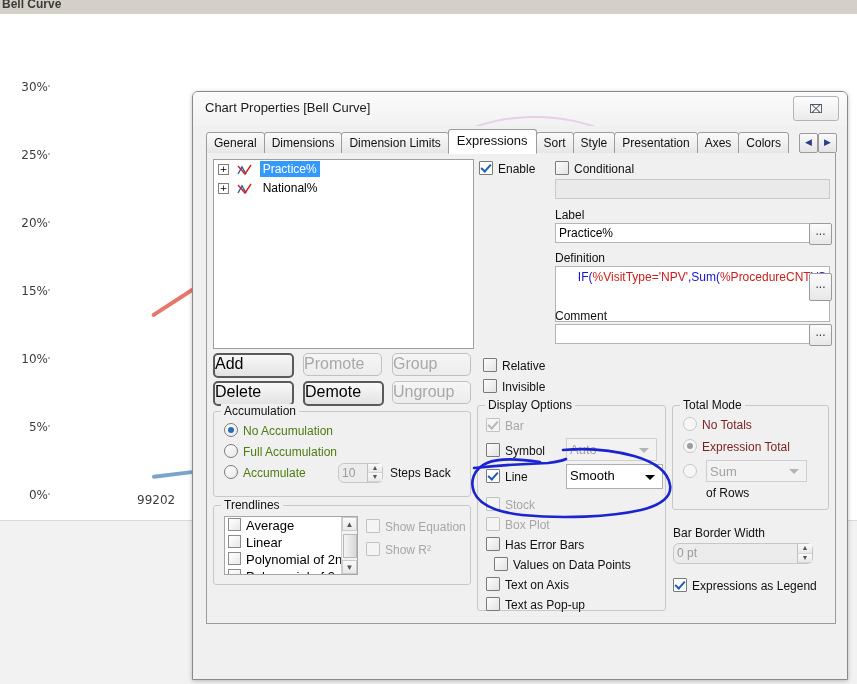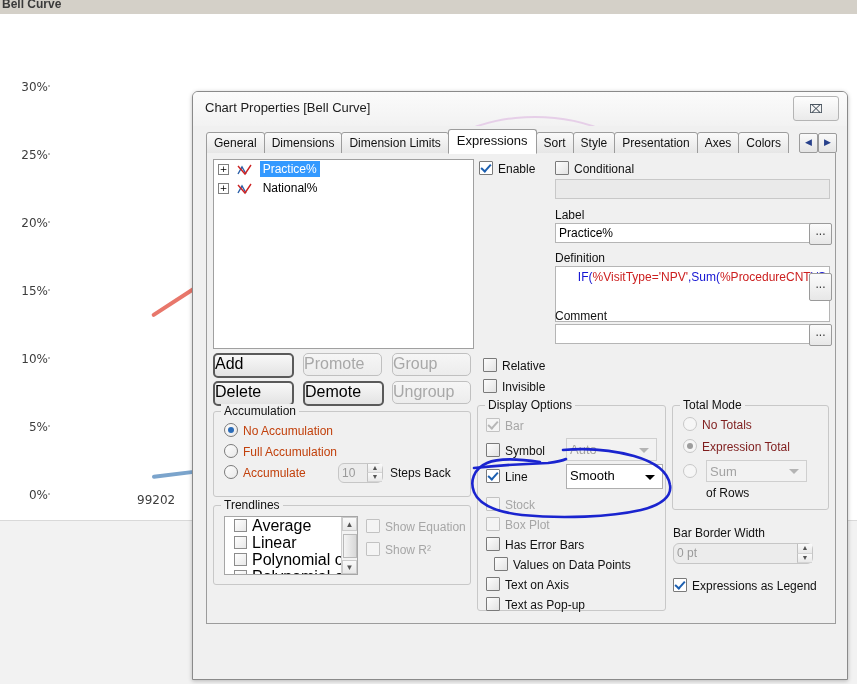--- a/index.html
+++ b/index.html
@@ -157,21 +157,21 @@
   .chk .box.gradient { background: linear-gradient(135deg,#fdfdfd,#e3e3e3); }
   .chk.checked .box::after {
     content: ""; position: absolute; left: 3px; top: 0px;
     width: 4px; height: 8px; border: solid #1c5fb0;
     border-width: 0 2px 2px 0; transform: rotate(42deg);
   }
   .chk.disabled { color: #a6a6a6; }
   .chk.disabled .box { border-color: #c2c2c2; background: #f4f4f4; }
   .chk.disabled.checked .box::after { border-color: #b6b6b6; }
 
-  .rad { position: absolute; font-size: 12px; color: #c2410c; white-space: nowrap; }
+  .rad { position: absolute; font-size: 12px; color: #4d7c0f; white-space: nowrap; }
   .rad .circ {
     display: inline-block; width: 12px; height: 12px; vertical-align: -2px;
     border: 1px solid #7a7a7a; background: linear-gradient(135deg,#fdfdfd,#e9e9e9);
     border-radius: 50%; margin-right: 5px; position: relative;
   }
   .rad.selected .circ::after {
     content: ""; position: absolute; left: 3px; top: 3px;
     width: 6px; height: 6px; background: #2b6cb8; border-radius: 50%;
   }
   .rad.disabled { color: #7f1d1d; }
@@ -223,21 +223,21 @@
     width: 0; height: 0; border-left: 5px solid transparent;
     border-right: 5px solid transparent; border-top: 5px solid #000;
   }
   .combo.disabled .arrow { border-top-color: #b4b4b4; }
 
   
   .listbox {
     position: absolute; background: #fff; border: 1px solid #a6a6a6;
     overflow: hidden;
   }
-  .list-row { height: 17px; line-height: 17px; font-size: 16px; padding-left: 9px;
+  .list-row { height: 17px; line-height: 17px; font-size: 13px; padding-left: 3px;
               white-space: nowrap; }
   .list-row .box {
     display: inline-block; width: 11px; height: 11px; vertical-align: -1px;
     border: 1px solid #8c8c8c; background: linear-gradient(135deg,#fff,#e8e8e8);
     margin-right: 5px;
   }
   .list-scroll {
     position: absolute; right: 0; top: 0; width: 15px; height: 100%;
     background: #f3f3f3; border-left: 1px solid #cfcfcf;
   }

